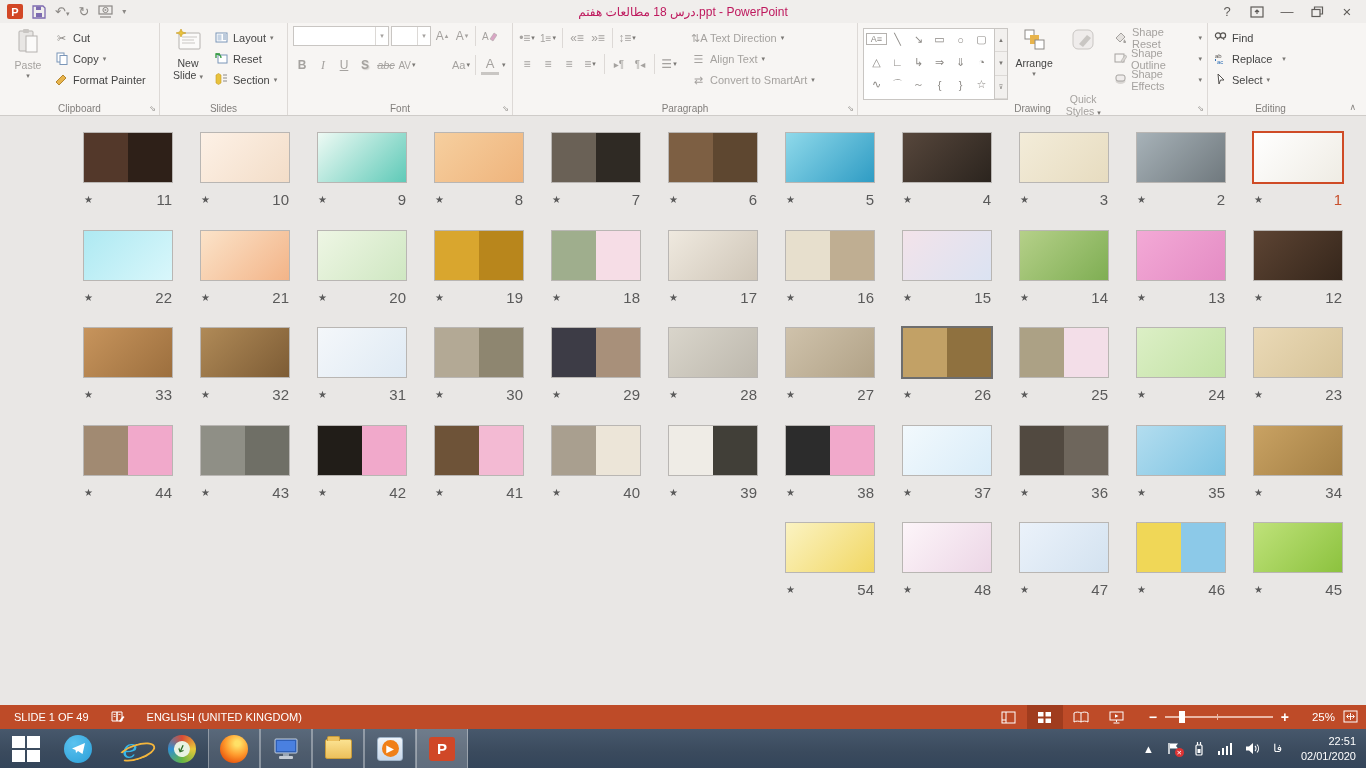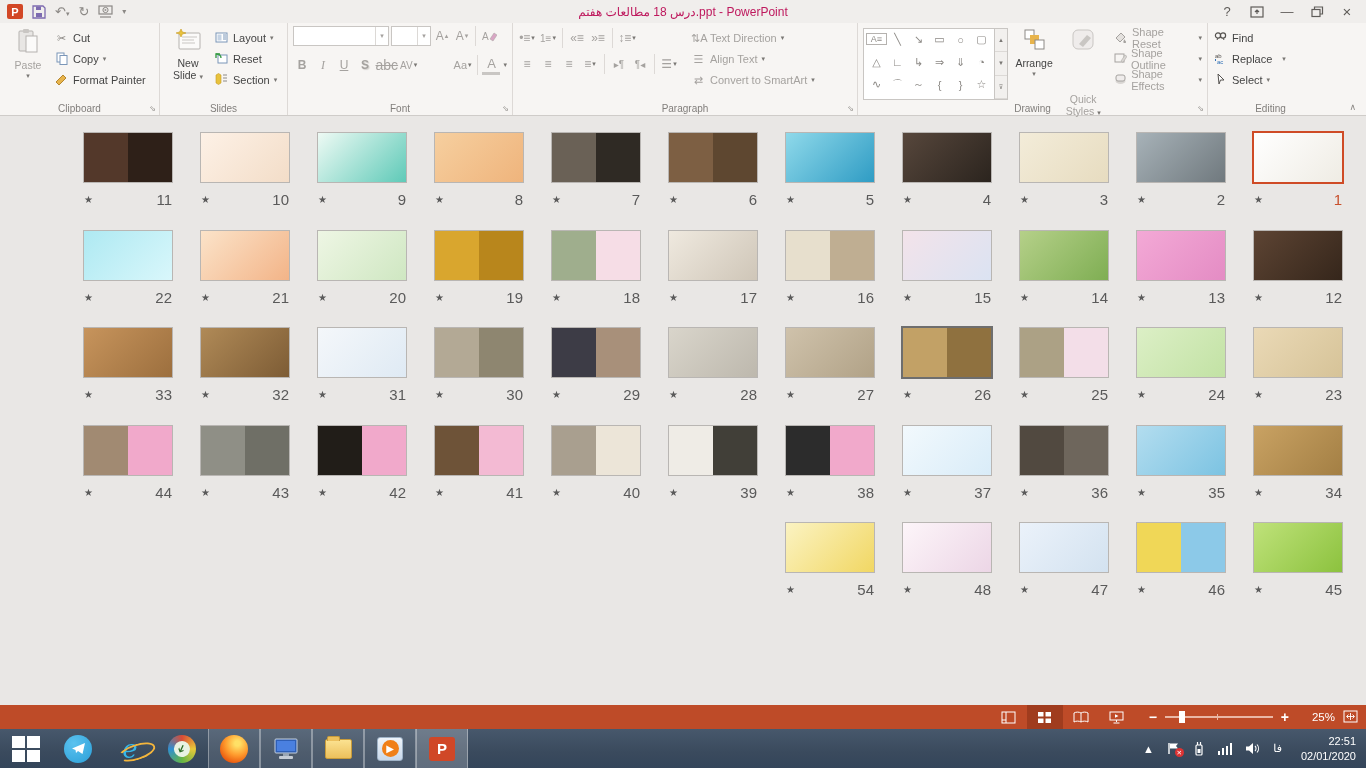--- a/index.html
+++ b/index.html
@@ -292,21 +292,21 @@
               <text x="0" y="10" font-size="10" fill="#a5a29f">A</text>
               <path d="M8 9l4-6 3 2-4 6z" fill="#d9a6c4" stroke="#a5a29f" stroke-width=".5"></path>
             </svg>
         </span>
       </div>
       <div style="display:flex; gap:3px; align-items:center; margin-top:6px;">
         <span class="gbtn" style="font-weight:bold;">B</span>
         <span class="gbtn" style="font-style:italic; font-family:'Liberation Serif',serif;">I</span>
         <span class="gbtn" style="text-decoration:underline;">U</span>
         <span class="gbtn" style="font-weight:bold; text-shadow:1px 1px 1px #d5d2cf;">S</span>
-        <span class="gbtn" style="text-decoration:line-through; font-size:14px;">abc</span>
+        <span class="gbtn" style="text-decoration:line-through; font-size:11px;font-style:italic;">abc</span>
         <span class="gbtn" style="font-size:10px;">
             <span>AV</span>
             <span class="caret">▾</span>
           </span>
         <span class="gbtn" style="font-size:11px;margin-left:33px;">
             <span>Aa</span>
             <span class="caret">▾</span>
           </span>
         <span class="fsep"></span>
         <span class="gbtn" style="font-size:13px; border-bottom:3px solid #c9c6c3;">A</span>
@@ -825,20 +825,31 @@
           <div class="thumb" style="background: linear-gradient(135deg, rgb(191, 226, 122), rgb(140, 194, 62));"></div>
           <div class="cap">
             <span class="star">★</span>
             <span class="num">45</span>
           </div>
         </div>
       </div>
   </div>
 
   <div class="statusbar">
+    <div class="sb-left">
+      <span>SLIDE 1 OF 49</span>
+      <span>
+        <svg width="14" height="13" viewBox="0 0 14 13">
+            <path d="M1 2h5v9H1zM6 2h5v9H6z" fill="none" stroke="#fff"></path>
+            <path d="M2.5 4.5h2M2.5 6.5h2M7.5 4.5h2" stroke="#fff" stroke-width=".8"></path>
+            <path d="M8 11l4-5 1.5 1-4 5z" fill="#fff"></path>
+          </svg>
+      </span>
+      <span>ENGLISH (UNITED KINGDOM)</span>
+    </div>
     <div class="sb-right">
       <span class="viewbtn">
         <svg width="15" height="13" viewBox="0 0 15 13">
             <rect x="1" y="1" width="13" height="11" fill="none" stroke="#fff"></rect>
             <path d="M5 1v11M1 9h4" stroke="#fff"></path>
           </svg>
       </span>
       <span class="viewbtn active">
         <svg width="15" height="13" viewBox="0 0 15 13">
             <rect x="1" y="1" width="5.5" height="4.5" fill="#fff"></rect>

